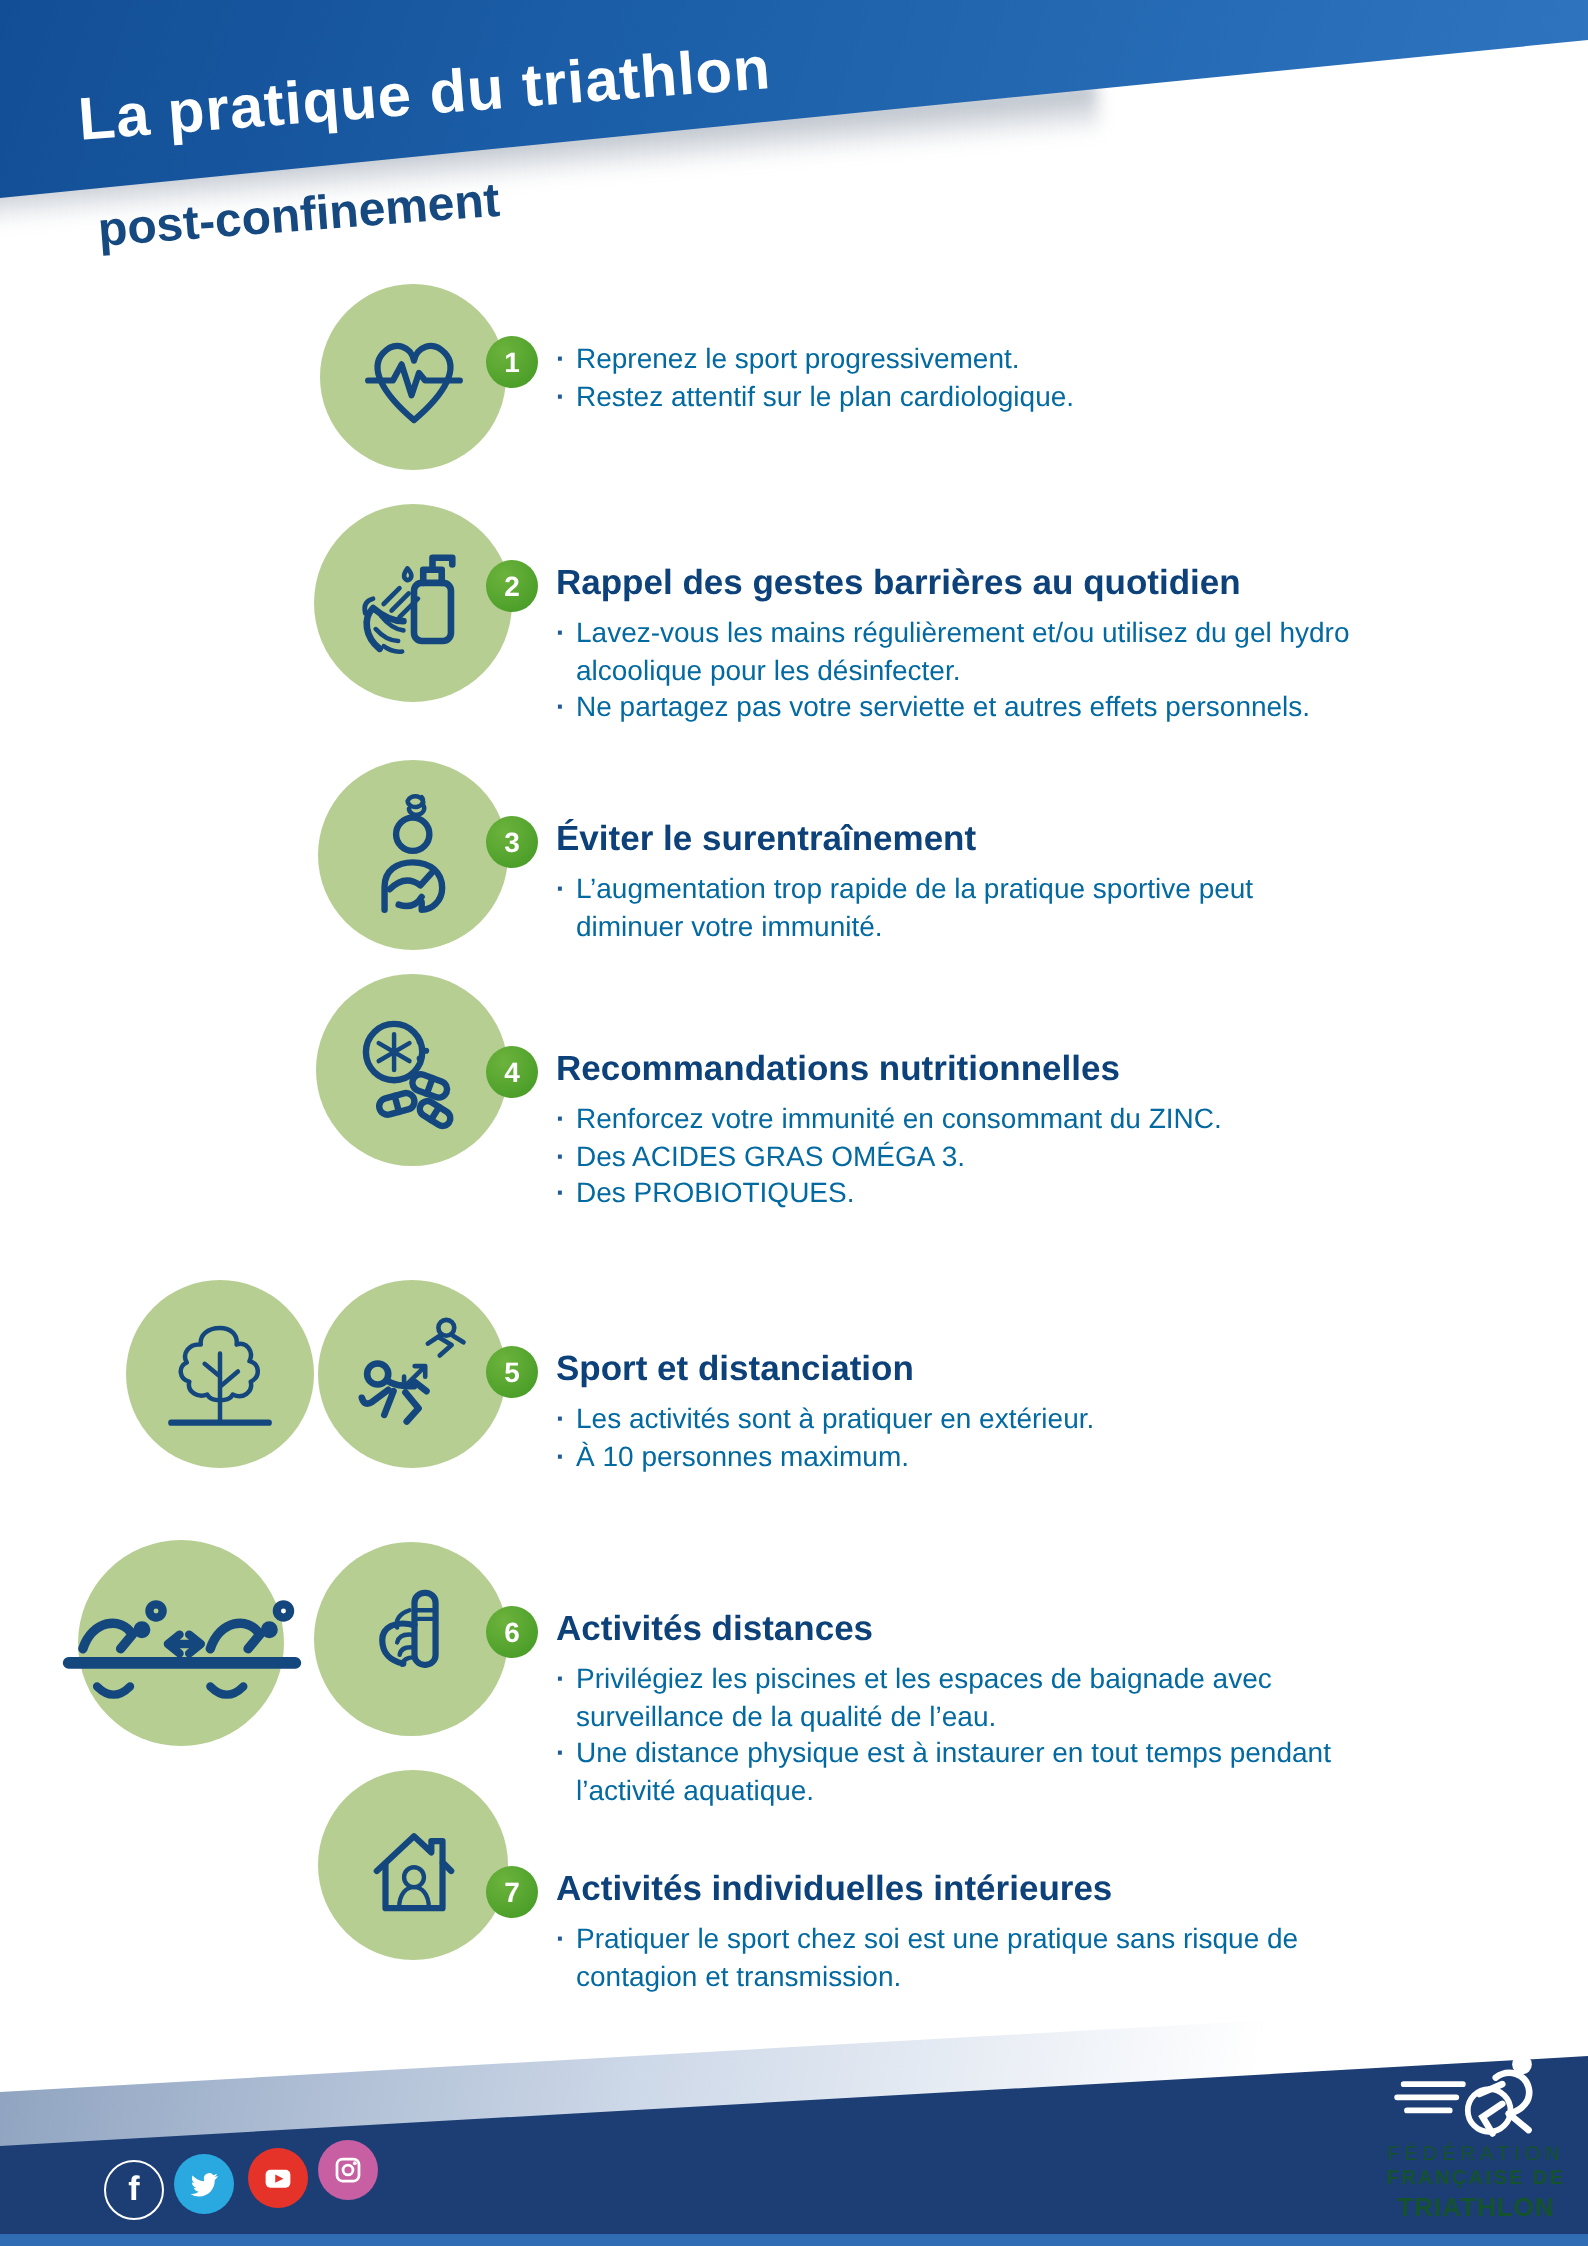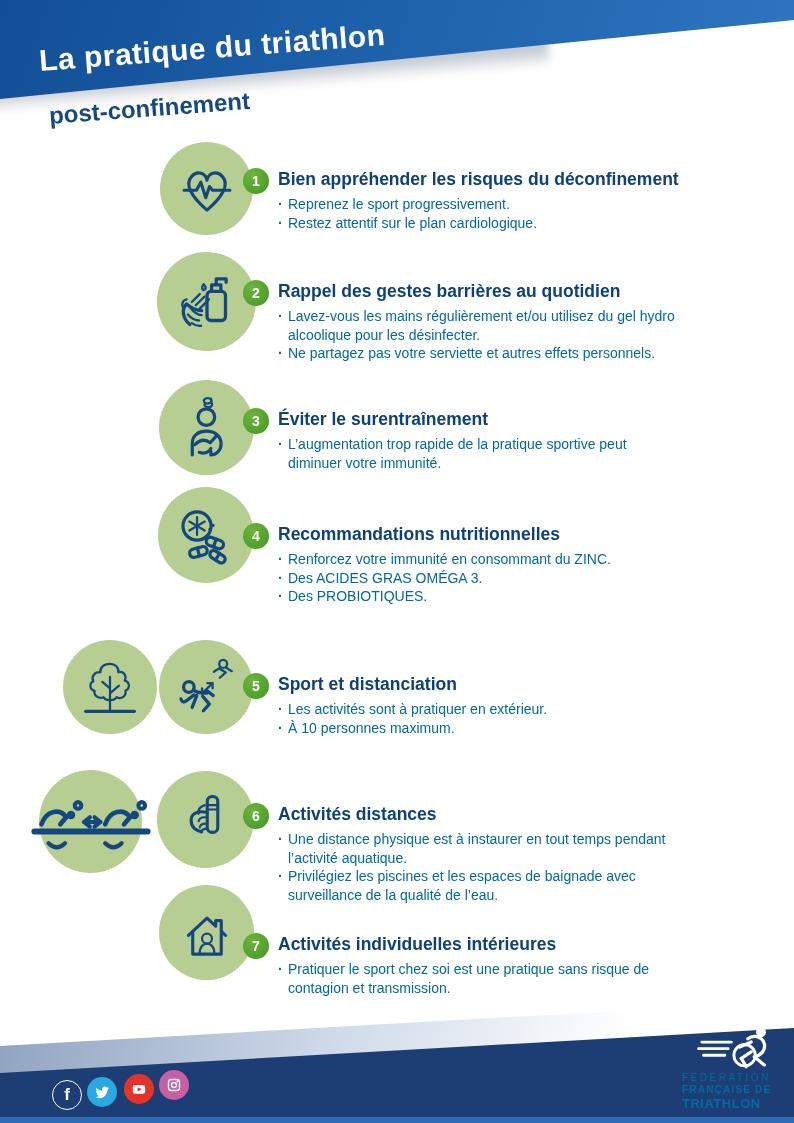--- a/index.html
+++ b/index.html
@@ -47,21 +47,21 @@
   .footer-bottomstrip{position:absolute;left:0;bottom:0;width:794px;height:6px;background:#2f6cb3;}
 
   .social{position:absolute;width:30px;height:30px;border-radius:50%;z-index:4;
     display:flex;align-items:center;justify-content:center;cursor:pointer;}
   .social.fb{background:#1d3e74;border:1.6px solid #ffffff;box-sizing:border-box;
     color:#ffffff;font-weight:bold;font-size:17px;}
   .social.tw{background:#2aa9e0;}
   .social.yt{background:#e63329;}
   .social.ig{background:#c75fa2;}
 
-  .fftri{position:absolute;left:682px;top:1024px;width:112px;z-index:4;color:#0369a1;}
+  .fftri{position:absolute;left:682px;top:1024px;width:112px;z-index:4;color:#14532d;text-align:center;}
   .fftri .l1{font-size:10px;letter-spacing:2.5px;margin-top:2px;}
   .fftri .l2{font-size:10px;font-weight:bold;letter-spacing:1.2px;margin-top:1px;}
   .fftri .l3{font-size:13px;font-weight:bold;letter-spacing:.5px;margin-top:1px;}
 </style>
 </head>
 <body>
 
 <div class="page">
 
   <div class="header-shadow"></div>
@@ -70,21 +70,20 @@
   <div class="page-subtitle">post-confinement</div>
 
   <div class="circle" style="left:160px;top:142px;width:93px;height:93px;">
     <svg class="ic" width="62" height="62" viewBox="0 0 100 100">
       <path d="M50 84 C24 62 14 42 25 30 C35 19 48 25 50 36 C52 25 65 19 75 30 C86 42 76 62 50 84 Z"></path>
       <polyline points="13 52 33 52 40 39 48 64 54 46 59 52 87 52"></polyline>
     </svg>
   </div>
   <div class="content" style="top:167px;">
     <div class="badge">1</div>
-    <h3 class="sec-title">Bien appréhender les risques du déconfinement</h3>
     <ul class="bullets">
       <li>Reprenez le sport progressivement.</li>
       <li>Restez attentif sur le plan cardiologique.</li>
     </ul>
   </div>
 
   <div class="circle" style="left:157px;top:252px;width:99px;height:99px;">
     <svg class="ic" width="66" height="66" viewBox="0 0 100 100">
       <rect x="50" y="34" width="28" height="44" rx="6"></rect>
       <path d="M57 34 V24 H71 V34 M64 24 V15 H79 V20"></path>
@@ -193,22 +192,22 @@
       <rect x="52" y="12" width="17" height="58" rx="8"></rect>
       <path class="thin" d="M52 26 h17 M52 33 h17"></path>
       <path d="M52 38 C36 34 26 40 26 50 C26 61 33 67 43 69"></path>
       <path class="thin" d="M52 46 q-12 -2 -14 6 M52 56 q-11 -1 -12 6 M52 64 q-9 0 -10 6 M48 26 q-12 4 -10 14"></path>
     </svg>
   </div>
   <div class="content" style="top:802px;">
     <div class="badge">6</div>
     <h3 class="sec-title">Activités distances</h3>
     <ul class="bullets">
+      <li>Privilégiez les piscines et les espaces de baignade avec surveillance de la qualité de l’eau.</li>
       <li>Une distance physique est à instaurer en tout temps pendant l’activité aquatique.</li>
-      <li>Privilégiez les piscines et les espaces de baignade avec surveillance de la qualité de l’eau.</li>
     </ul>
   </div>
 
   <div class="circle" style="left:159px;top:885px;width:95px;height:95px;">
     <svg class="ic" width="62" height="62" viewBox="0 0 100 100">
       <path d="M20 54 L50 26 L64 39 V30 H73 V47 L80 54"></path>
       <path d="M27 48 V84 H73 V48"></path>
       <circle class="thin" cx="50" cy="59" r="8"></circle>
       <path class="thin" d="M38 84 C38 72 44 67 50 67 C56 67 62 72 62 84"></path>
     </svg>

